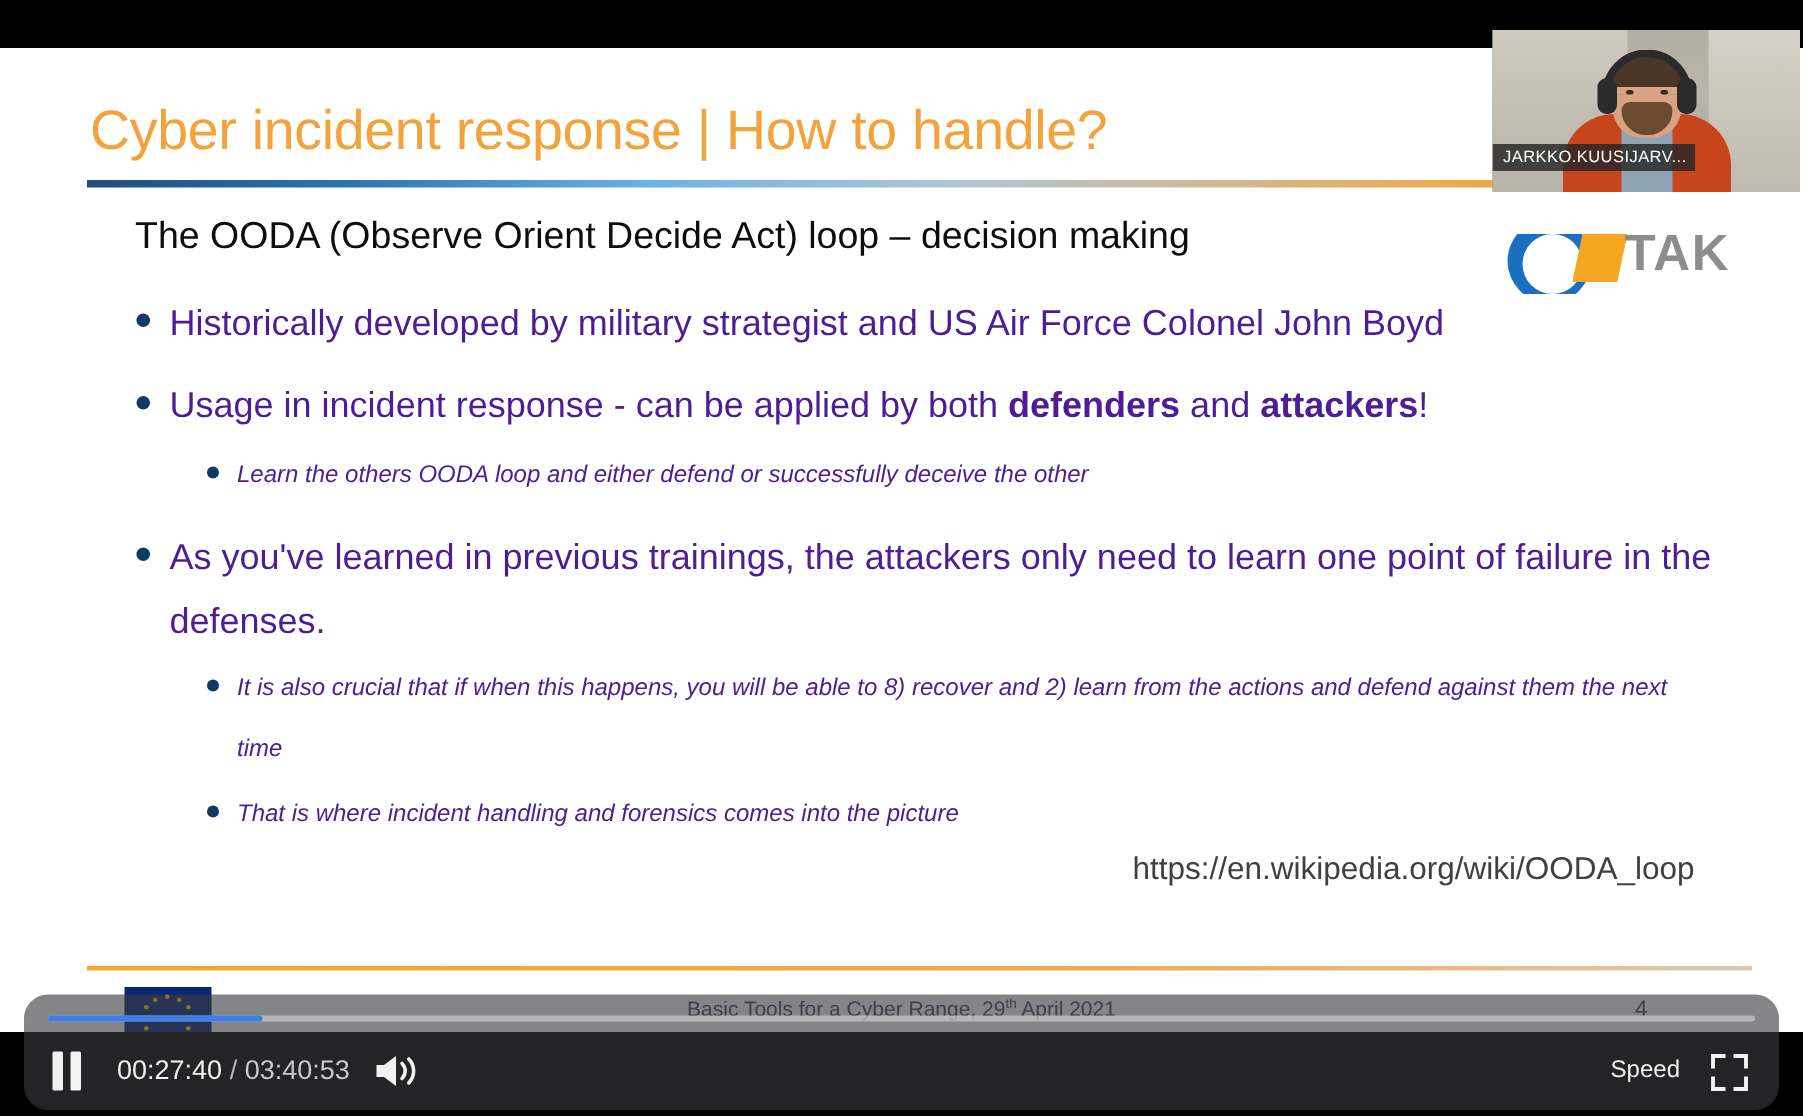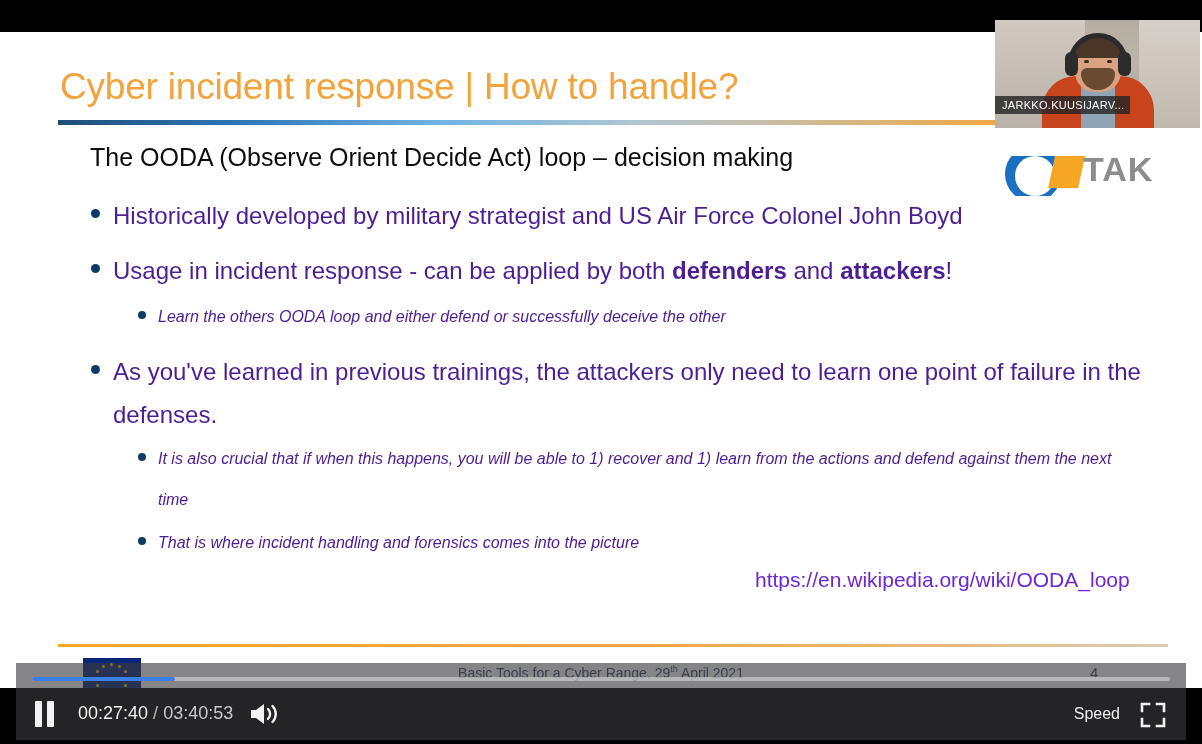--- a/index.html
+++ b/index.html
@@ -80,21 +80,21 @@
 
   .b1 { top:54px; }
   .b2 { top:109px; }
   .b2s { top:156px; }
   .b3 { top:210px; }
   .b4 { top:298px; }
   .b5 { top:382px; }
 
   .source-url {
     position:absolute; left:755px; top:428px;
-    font-size:21px; color:#6d28d9;
+    font-size:21px; color:#404040;
     white-space:nowrap;
   }
 
   
   .footer-rule {
     position:absolute; left:58px; top:612px;
     width:1110px; height:3px;
     background:linear-gradient(to right,#F5A623 0%,#F0A845 55%,#E8B97E 80%,#D9CBB4 100%);
   }
   .eu-flag {
@@ -227,21 +227,21 @@
     position:absolute; left:86px; top:-6px;
     color:#8d8d8d; font-size:34px; font-weight:bold;
     letter-spacing:1px;
   }
 
   
   .player {
     position:absolute; left:16px; top:663px;
     width:1170px; height:77px;
     background:rgba(58,58,62,0.62);
-    border-radius:0;
+    border-radius:16px;
   }
   .progress-track {
     position:absolute; left:16px; top:14px;
     width:1138px; height:4px;
     background:rgba(210,210,214,0.65);
     border-radius:2px;
   }
   .progress-fill {
     position:absolute; left:0; top:0;
     width:143px; height:4px;
@@ -316,21 +316,21 @@
         <span class="txt">Learn the others OODA loop and either defend or successfully deceive the other</span>
       </div>
 
       <div class="bullet lv1 b3">
         <span class="dot"></span>
         <span class="txt">As you've learned in previous trainings, the attackers only need to learn one point of failure in the defenses.</span>
       </div>
 
       <div class="bullet lv2 b4">
         <span class="dot"></span>
-        <span class="txt">It is also crucial that if when this happens, you will be able to 1) recover and 1) learn from the actions and defend against them the next time</span>
+        <span class="txt">It is also crucial that if when this happens, you will be able to 8) recover and 2) learn from the actions and defend against them the next time</span>
       </div>
 
       <div class="bullet lv2 b5">
         <span class="dot"></span>
         <span class="txt">That is where incident handling and forensics comes into the picture</span>
       </div>
 
       <div class="source-url">https://en.wikipedia.org/wiki/OODA_loop</div>
     </div>
 

